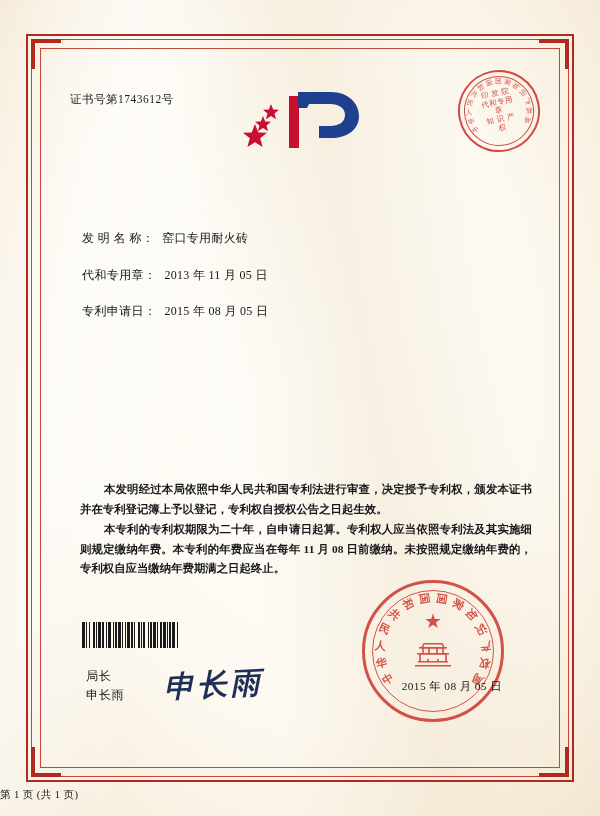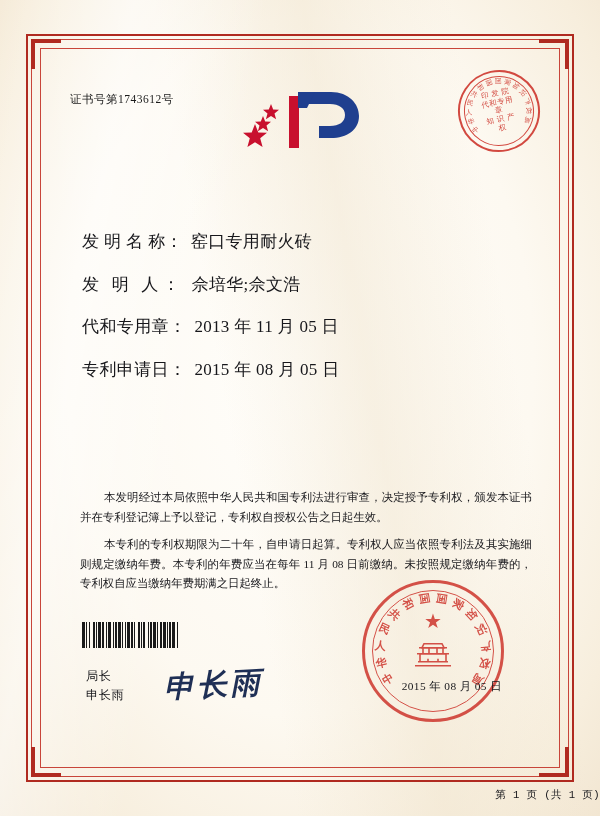--- a/index.html
+++ b/index.html
@@ -149,21 +149,21 @@
   .fields {
     position: absolute;
     left: 30px;
     right: 10px;
     top: 170px;
   }
   .field-row {
     display: flex;
     align-items: baseline;
     margin-bottom: 19.5px;
-    font-size: 17px;
+    font-size: 12px;
     color: #17171b;
   }
   .field-label {
     white-space: nowrap;
     letter-spacing: 0.4px;
   }
   .field-label.sp {
     letter-spacing: 4.2px;
   }
   .field-value {
@@ -174,22 +174,23 @@
     position: absolute;
     left: 28px;
     right: 16px;
     top: 420px;
     font-size: 11.4px;
     line-height: 1.72;
     color: #17171b;
     text-align: justify;
   }
   .paras p {
-    margin: 8px 0 1px 0;
+    margin: 0 0 1px 0;
     text-indent: 2.1em;
+    font-weight: bold;
   }
   
   .barcode {
     position: absolute;
     left: 30px;
     bottom: 108px;
     height: 26px;
     width: 196px;
     display: flex;
     align-items: flex-end;
@@ -273,25 +274,24 @@
     font-size: 11.4px;
     color: #17171b;
     letter-spacing: 0.4px;
     white-space: nowrap;
   }
   .footer {
     position: absolute;
     left: 0;
     right: 0;
     bottom: 14px;
-    text-align: right;
+    text-align: left;
     font-size: 10.6px;
     color: #17171b;
     letter-spacing: 0.4px;
-    font-family: Liberation Mono, monospace;
   }
 </style>
 </head>
 <body>
 
 <div class="page">
   <div class="paper-texture"></div>
 
   <div class="border-outer"></div>
   <div class="border-mid"></div>
@@ -344,24 +344,20 @@
         <path d="M63 14 L96 14 C114 14 124 26 124 38 C124 52 112 60 96 60 L84 60 L84 48 L95 48 C104 48 110 44 110 37 C110 30 104 26 95 26 L71 26 Z" fill="#1f3f8f"></path>
         <path d="M63 14 L80 14 L72 30 L63 30 Z" fill="#1f3f8f"></path>
       </svg>
     </div>
 
 
     <div class="fields">
       <div class="field-row">
         <span class="field-label">发 明 名 称：</span>
         <span class="field-value">窑口专用耐火砖</span>
-      </div>
-      <div class="field-row">
-        <span class="field-label sp">发 明 人：</span>
-        <span class="field-value">佘培华;佘文浩</span>
       </div>
       <div class="field-row">
         <span class="field-label">代和专用章：</span>
         <span class="field-value">2013 年 11 月 05 日</span>
       </div>
       <div class="field-row">
         <span class="field-label">专利申请日：</span>
         <span class="field-value">2015 年 08 月 05 日</span>
       </div>
     </div>

